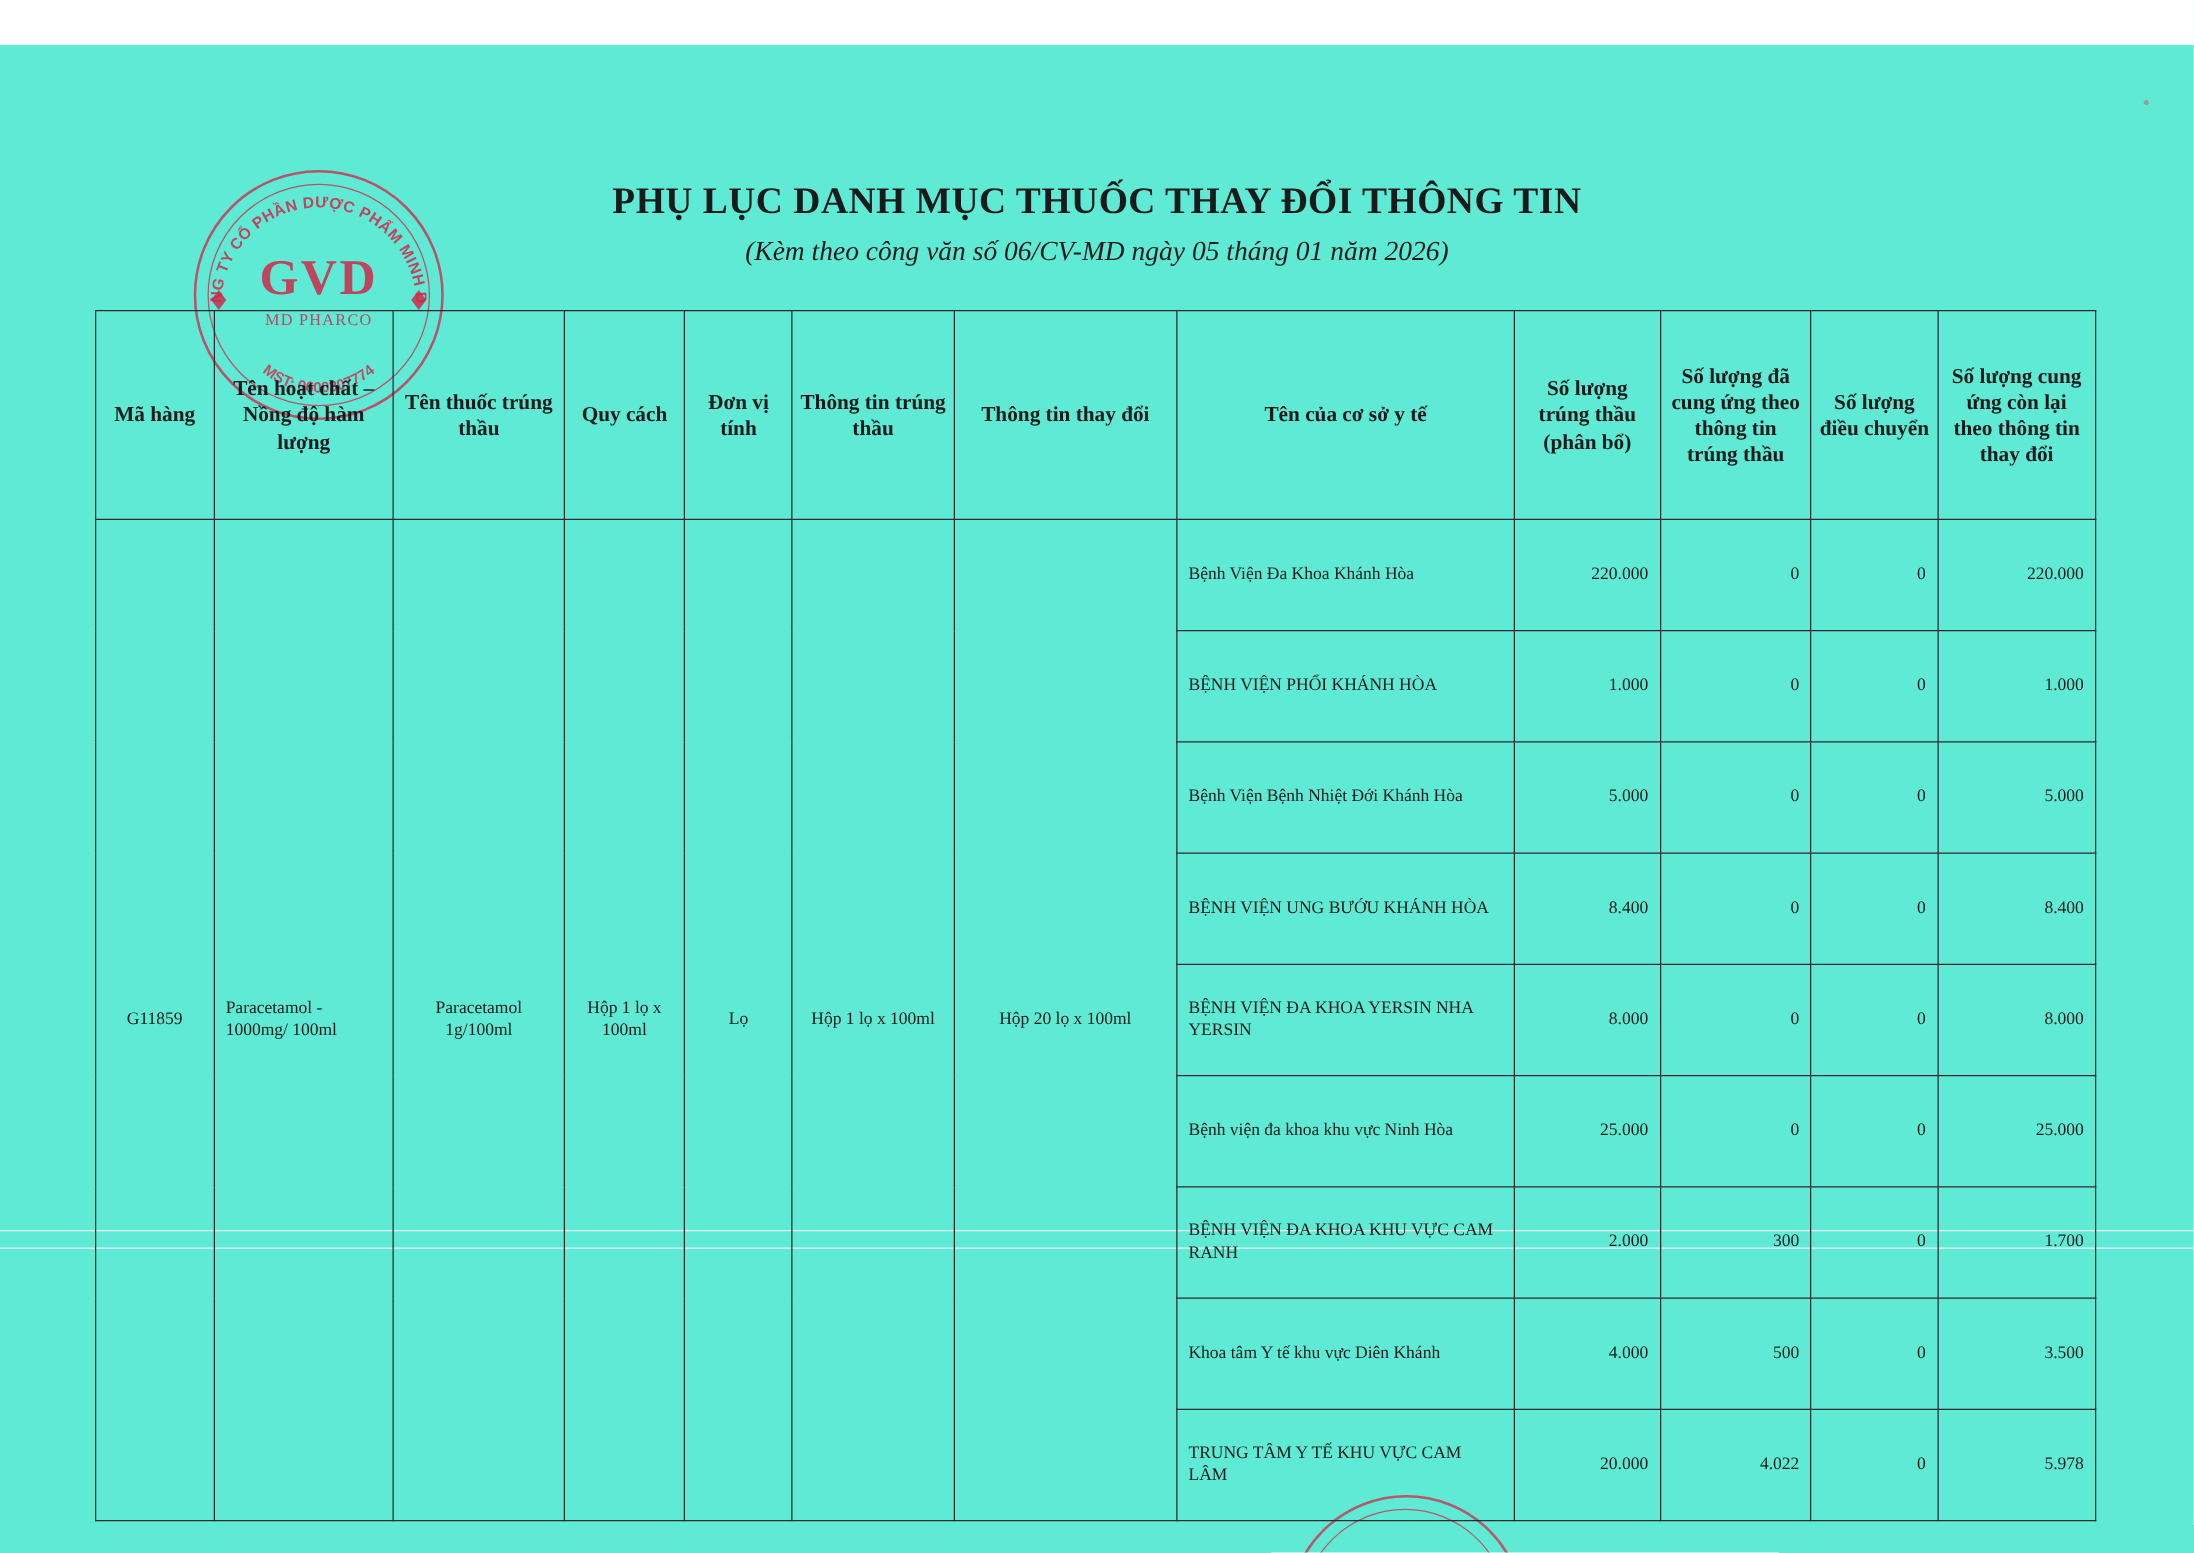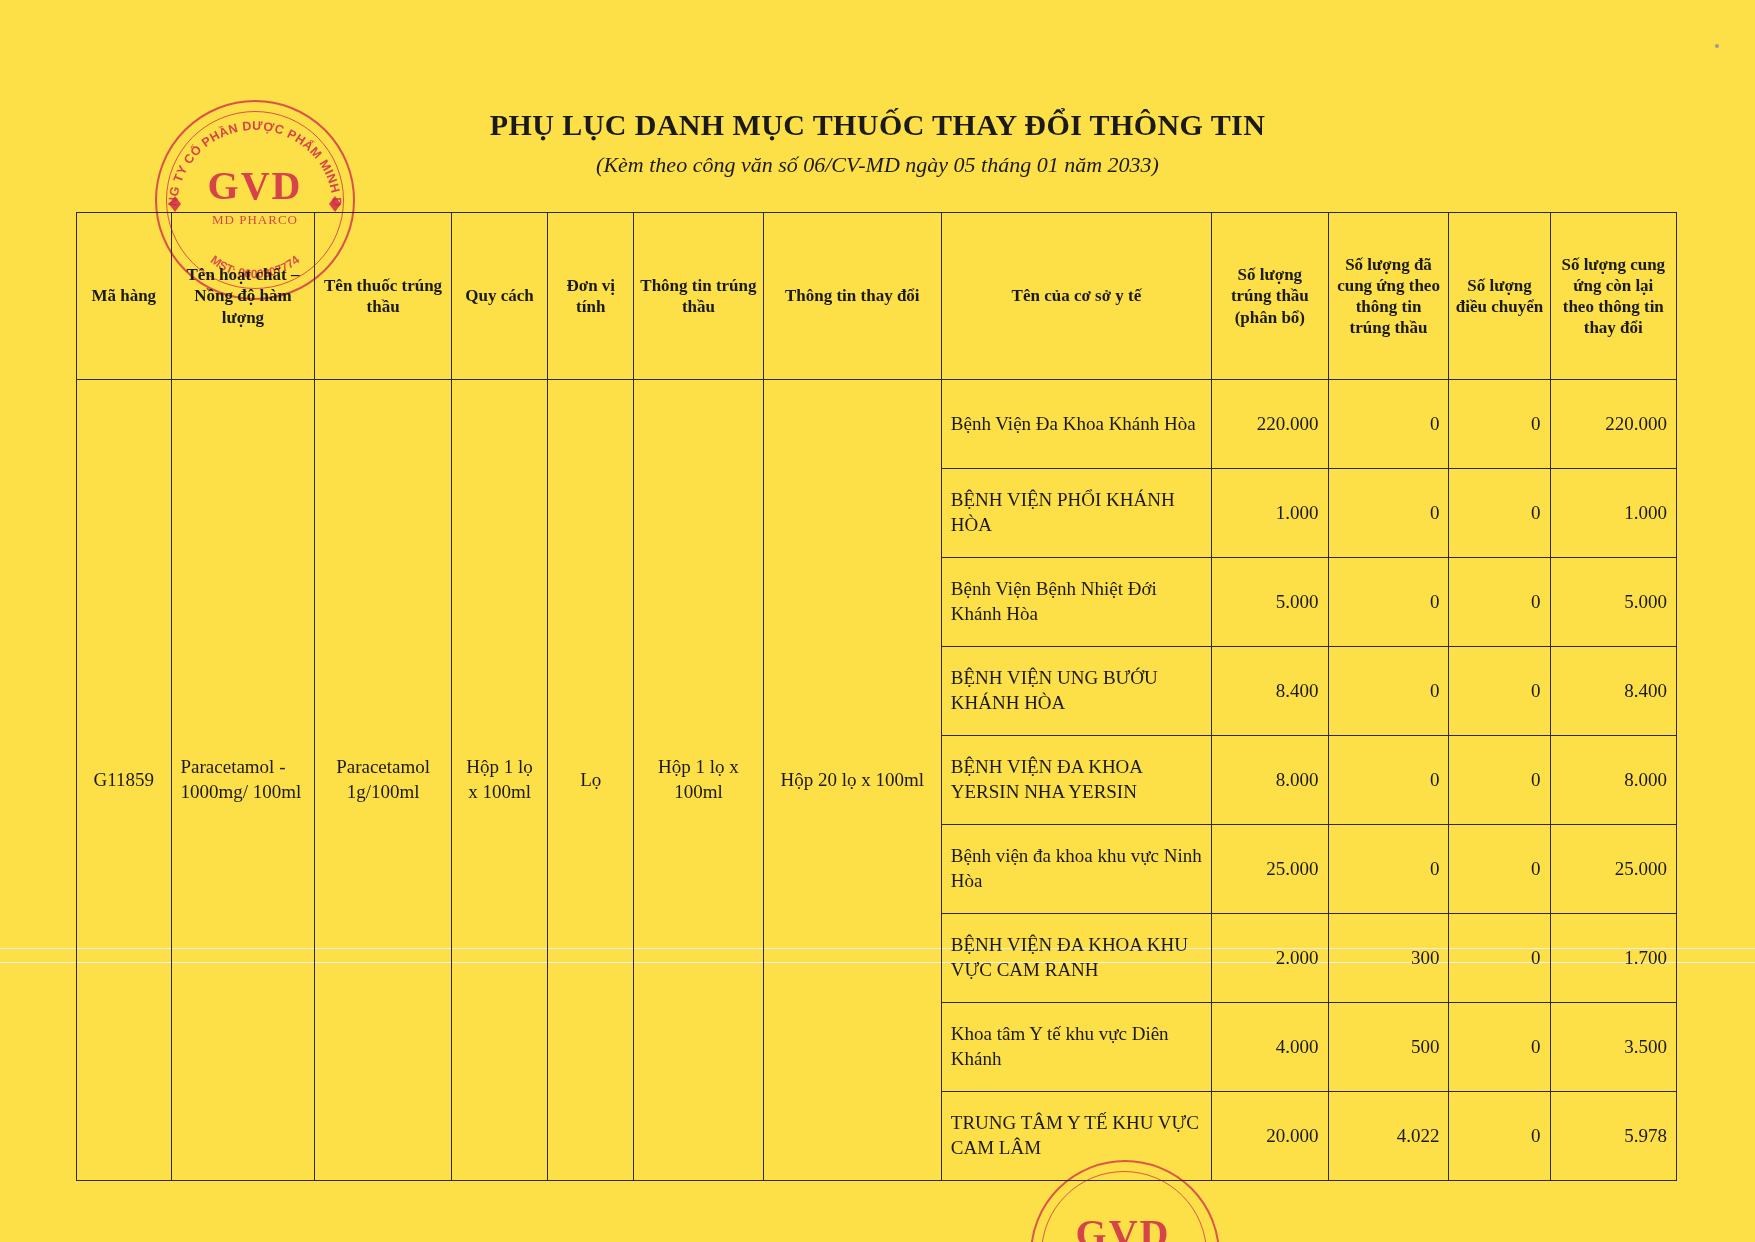--- a/index.html
+++ b/index.html
@@ -12,21 +12,22 @@
     height: 1242px;
     position: relative;
     font-family: "Liberation Serif", serif;
     color: #1a1a1a;
     overflow: hidden;
   }
 
   .page {
     position: absolute;
     inset: 0;
-    background: #fde047;
+    background: #5eead4;
+    margin-top: 36px;
   }
 
   
   .scan-line {
     position: absolute;
     left: 0;
     width: 100%;
     height: 1px;
     background: #e9eef2;
   }
@@ -159,21 +160,21 @@
   }
   table.main thead th {
     font-size: 17px;
     font-weight: bold;
     text-align: center;
     line-height: 1.25;
     padding: 8px 5px;
     height: 150px;
   }
   table.main tbody td {
-    font-size: 19px;
+    font-size: 14px;
     padding: 8px 9px;
     line-height: 1.3;
   }
   td.c-center { text-align: center; }
   td.c-left { text-align: left; }
   td.c-num { text-align: right; }
   td.tall { font-size: 17.5px; line-height: 1.35; }
 
   .facility-row td { height: 72px; }
 
@@ -194,21 +195,21 @@
 </head>
 <body>
 
 <div class="page">
 
   <div class="scan-line l1"></div>
   <div class="scan-line l2"></div>
   <div class="corner-dot"></div>
 
   <div class="doc-title">PHỤ LỤC DANH MỤC THUỐC THAY ĐỔI THÔNG TIN</div>
-  <div class="doc-subtitle">(Kèm theo công văn số 06/CV-MD ngày 05 tháng 01 năm 2033)</div>
+  <div class="doc-subtitle">(Kèm theo công văn số 06/CV-MD ngày 05 tháng 01 năm 2026)</div>
 
   <div class="stamp">
     <div class="ring"></div>
     <div class="ring inner"></div>
     <svg viewBox="0 0 200 200" width="200" height="200" aria-hidden="true">
       <defs>
         <path id="arcTop" d="M 22,108 A 78,78 0 0 1 178,108" fill="none"></path>
         <path id="arcBottom" d="M 30,108 A 70,70 0 0 0 170,108" fill="none"></path>
       </defs>
       <text class="stamp-text">

